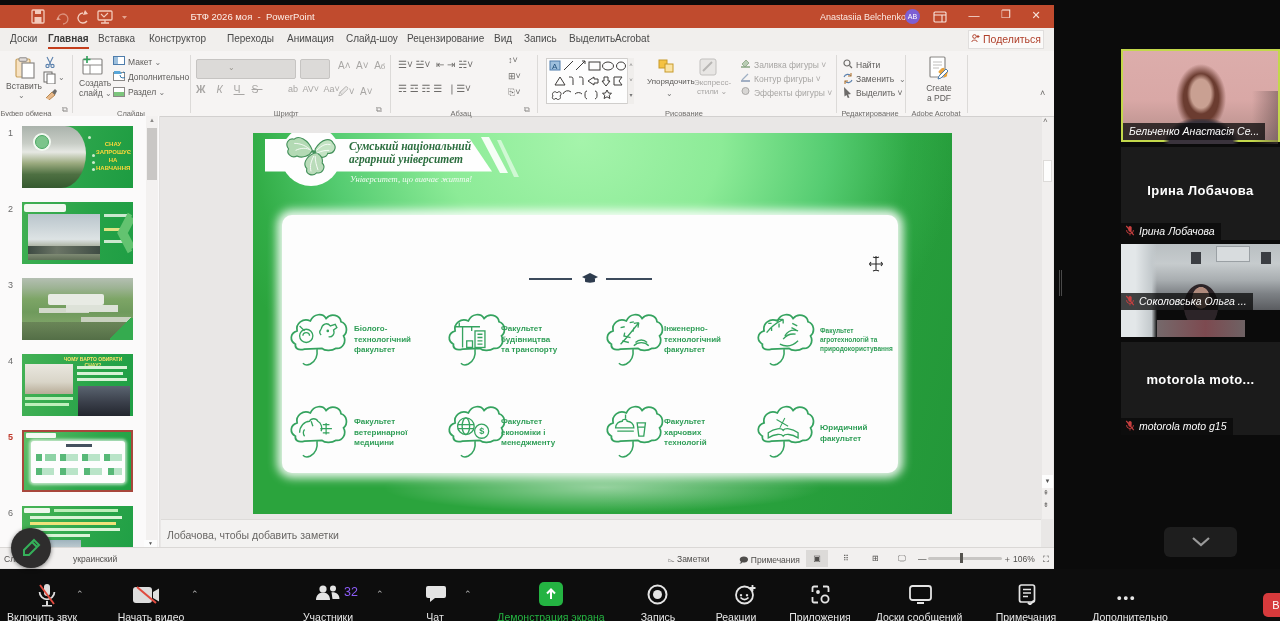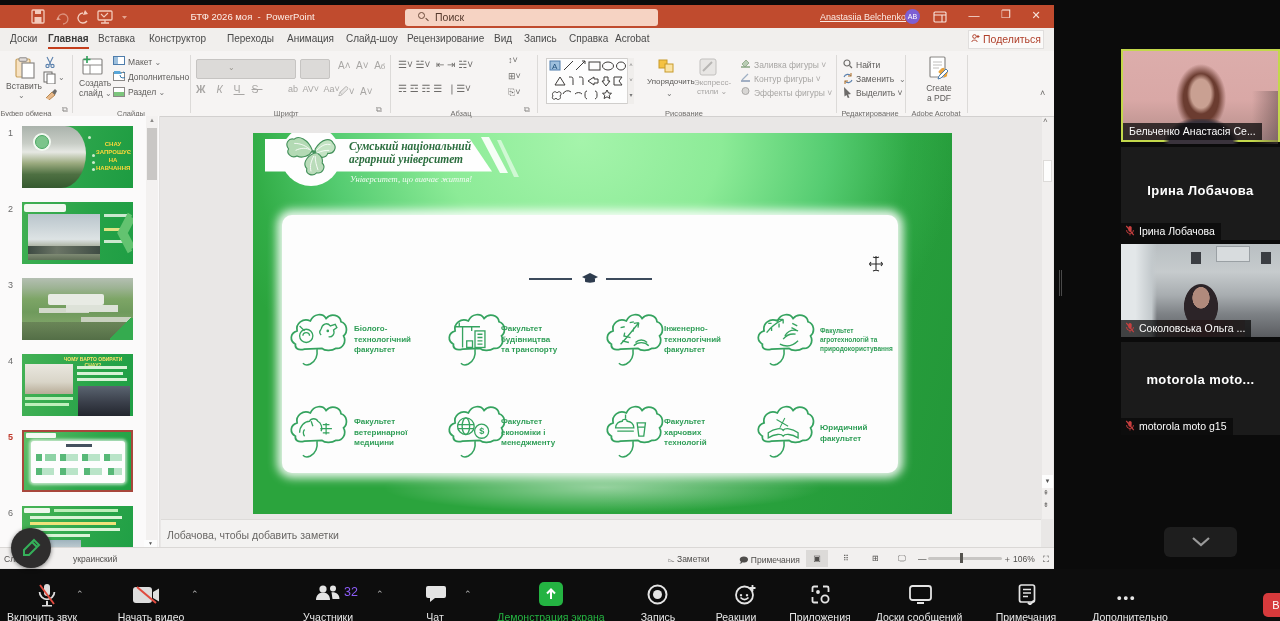--- a/index.html
+++ b/index.html
@@ -6,21 +6,21 @@
   html,body { width:1280px; height:621px; overflow:hidden; background:#0b0b0b; font-family:"Liberation Sans", sans-serif; }
   .abs { position:absolute; }
   #stage { position:relative; width:1280px; height:621px; background:#0b0b0b; }
   
   #ppt { position:absolute; left:0; top:5px; width:1054px; height:564px; background:#e9e7e6; }
   #titlebar { position:absolute; left:0; top:0; width:1054px; height:23px; background:#c04b2e; }
   #ptitle { position:absolute; left:165px; top:6px; width:175px; text-align:center; color:#fdf0ea; font-size:9.5px; }
   #searchbox { position:absolute; left:405px; top:4px; width:253px; height:17px; background:#f6d3c3; border-radius:3px; color:#53382c; font-size:10.5px; line-height:17px; }
   #searchbox .mag { position:absolute; left:13px; top:3px; width:7px; height:7px; border:1.2px solid #6b4a3a; border-radius:50%; }
   #searchbox .mag:after { content:""; position:absolute; left:6px; top:6px; width:4px; height:1.2px; background:#6b4a3a; transform:rotate(45deg); }
-  #account { position:absolute; left:820px; top:7px; color:#fbe9e2; font-size:9px;text-decoration:underline; }
+  #account { position:absolute; left:820px; top:7px; color:#fbe9e2; font-size:9px; }
   #abbadge { position:absolute; left:905px; top:4px; width:15px; height:15px; border-radius:50%; background:#7d5fd3; color:#fff; font-size:7px; text-align:center; line-height:15px; }
   .winbtn { position:absolute; top:4px; color:#f8e5de; font-size:11px; text-align:center; width:16px; }
   
   #tabrow { position:absolute; left:0; top:23px; width:1054px; height:23px; background:#f1efed; }
   .tab { position:absolute; top:5px; font-size:10px; color:#4a4a4a; }
   .tab.active { color:#3b3b3b; font-weight:bold; border-bottom:2.5px solid #c43e1c; padding-bottom:3px; }
   #sharebtn { position:absolute; left:968px; top:2px; width:76px; height:19px; background:#fbfaf9; border:1px solid #e0dedd; font-size:10.5px; color:#b0402b; text-align:center; line-height:17px; }
   
   #ribbon { position:absolute; left:0; top:46px; width:1054px; height:66px; background:#f6f4f3; border-bottom:1px solid #d2d0cf; }
   .rlabel { position:absolute; top:58px; font-size:7.5px; color:#6d6b69; width:120px; text-align:center; }
@@ -35,21 +35,21 @@
   
   #slide { position:absolute; left:253px; top:133px; width:699px; height:381px; background:
     radial-gradient(ellipse 400px 330px at 47% 2%, #a5f4ab 0%, #8ceb97 35%, #55cc71 62%, rgba(70,200,100,0.25) 82%, rgba(60,180,90,0) 94%),
     linear-gradient(105deg, #2ba43d 0%, #2ba43d 55%, #28a03c 78%, #239739 100%); }
   
   #notesbar { position:absolute; left:161px; top:519px; width:880px; height:28px; background:#f3f2f1; border-top:1px solid #dddbd9; color:#686664; font-size:10.5px; }
   #statusbar { position:absolute; left:0; top:547px; width:1054px; height:21px; background:#f2f0ef; border-top:1px solid #dad8d6; font-size:8.5px; color:#504e4c; }
   
   .vtile { position:absolute; left:1121px; width:159px; background:#1b1b1b; }
   .vname { position:absolute; width:100%; text-align:center; color:#fff; font-weight:bold; font-size:13px; letter-spacing:0.4px; }
-  .vlabel { position:absolute; left:0; bottom:0; background:rgba(10,10,10,0.75); color:#fcfcfc; font-size:10.5px; padding:2px 6px 3px 18px; white-space:nowrap; }
+  .vlabel { position:absolute; left:0; bottom:0; background:rgba(10,10,10,0.75); color:#fcfcfc; font-size:10.5px; padding:2px 6px 3px 18px; white-space:nowrap;font-style:italic; }
   .micmute { position:absolute; left:4px; bottom:4px; width:10px; height:11px; }
   
   #ztoolbar { position:absolute; left:0; top:569px; width:1280px; height:52px; background:#0d0d0d; }
   .zlabel { position:absolute; top:42px; color:#e8e8e8; font-size:10.5px; text-align:center; }
   .chev { position:absolute; color:#b8b8b8; font-size:9px; }
   .fic { position:absolute; width:58px; height:63px; }
   .fic svg, svg.fic { overflow:visible; }
   .fic .doo { fill:none; stroke:#35a35f; stroke-width:1.6; }
   .ftx { position:absolute; font-size:8px; font-weight:bold; color:#2f9e57; line-height:10.5px; }
 </style>
@@ -66,21 +66,20 @@
         <path d="M28 11 a5 5 0 1 1 5 4" opacity=".55"></path>
           <path d="M26 11 l2 -3 l3 3" fill="#f3cabb" stroke="none" opacity=".55"></path>
         <path d="M53 4 a5 5 0 1 0 4 8"></path>
           <path d="M55 1 l3 4 l-5 1 z" fill="#f3cabb" stroke="none"></path>
         <rect x="68" y="2" width="14" height="9" rx="1"></rect>
           <path d="M75 11 v3 M71 14 h8"></path>
           <path d="M71 5 l3 3 4-4" stroke-width="1.1"></path>
         <path d="M92 7 h5 l-2.5 3 z" fill="#f3cabb" stroke="none" opacity=".7"></path>
       </svg>
       <div id="ptitle">БТФ 2026 моя &nbsp;-&nbsp; PowerPoint</div>
-      <div id="searchbox"><span class="mag"></span><span style="padding-left:30px">Поиск</span></div>
       <div id="account">Anastasiia Belchenko</div>
       <div id="abbadge">AB</div>
       <svg class="abs" style="left:933px;top:6px" width="14" height="12" viewBox="0 0 14 12" fill="none" stroke="#f8e5de" stroke-width="1.1">
           <rect x="1" y="1" width="12" height="10" rx="1"></rect>
           <path d="M1 4 h12 M9 4 v7"></path>
         </svg>
       <div class="winbtn" style="left:966px;">—</div>
       <div class="winbtn" style="left:998px;top:3px;">❐</div>
       <div class="winbtn" style="left:1028px;">✕</div>
     </div>
@@ -89,21 +88,21 @@
       <span class="tab" style="left:10px">Доски</span>
       <span class="tab active" style="left:48px">Главная</span>
       <span class="tab" style="left:98px">Вставка</span>
       <span class="tab" style="left:149px">Конструктор</span>
       <span class="tab" style="left:227px">Переходы</span>
       <span class="tab" style="left:287px">Анимация</span>
       <span class="tab" style="left:346px">Слайд-шоу</span>
       <span class="tab" style="left:407px">Рецензирование</span>
       <span class="tab" style="left:494px">Вид</span>
       <span class="tab" style="left:524px">Запись</span>
-      <span class="tab" style="left:569px">Справка</span>
+      <span class="tab" style="left:569px">Выделить</span>
       <span class="tab" style="left:615px">Acrobat</span>
       <div id="sharebtn"><svg width="9" height="9" viewBox="0 0 9 9" style="margin-right:3px">
             <circle cx="3.5" cy="2.5" r="1.8" fill="none" stroke="#b0402b" stroke-width="1"></circle>
             <path d="M0.8 8 c0 -2.5 5.4 -2.5 5.4 0" fill="none" stroke="#b0402b" stroke-width="1"></path>
             <path d="M7 1 v3 M5.5 2.5 h3" stroke="#b0402b" stroke-width="1"></path>
           </svg>Поделиться</div>
     </div>
 
     <div id="ribbon">
       <div class="rsep" style="left:72px"></div>
@@ -464,21 +463,21 @@
   <div class="vtile" style="top:147px;height:93px">
     <div class="vname" style="top:36px">Ірина Лобачова</div>
     <div class="vlabel">Ірина Лобачова<svg class="micmute" viewBox="0 0 12 13">
           <g fill="#c94040">
             <rect x="4" y="1" width="4" height="7" rx="2"></rect>
             <path d="M2.5 6 a3.5 3.5 0 0 0 7 0 h1 a4.5 4.5 0 0 1 -9 0 z M5.5 10.5 h1 v2 h-1z"></path>
           </g>
           <path d="M1.5 1 L10.5 12" stroke="#c94040" stroke-width="1.4"></path>
         </svg></div>
   </div>
-  <div class="vtile" style="top:244px;height:93px;background:linear-gradient(180deg,#b9bfc2 0%,#c6cbcd 30%,#a8adb0 55%,#7e8286 75%,#5a5c60 100%)">
+  <div class="vtile" style="top:244px;height:66px;background:linear-gradient(180deg,#b9bfc2 0%,#c6cbcd 30%,#a8adb0 55%,#7e8286 75%,#5a5c60 100%)">
     <div class="abs" style="left:0;top:0;width:36px;height:93px;background:linear-gradient(90deg,#e3e7e9 40%,#c3c9cc 85%,rgba(195,201,204,0))"></div>
     <div class="abs" style="left:95px;top:2px;width:34px;height:16px;background:#d8dcde;border:1px solid #9aa0a4"></div>
     <div class="abs" style="left:70px;top:8px;width:10px;height:12px;background:#3a3d42"></div>
     <div class="abs" style="left:140px;top:8px;width:10px;height:12px;background:#3a3d42"></div>
     <div class="abs" style="left:48px;top:20px;width:64px;height:73px;background:radial-gradient(ellipse 26px 34px at 50% 58%, #2c2428 64%, rgba(44,36,40,0) 67%)"></div>
     <div class="abs" style="left:66px;top:40px;width:28px;height:30px;background:radial-gradient(ellipse 12px 15px at 50% 46%, #b08a7c 70%, transparent 74%)"></div>
     <div class="abs" style="left:36px;top:76px;width:88px;height:17px;background:linear-gradient(90deg,#75696b,#7d4a50 55%,#6e6264)"></div>
     <div class="vlabel">Соколовська Ольга ...<svg class="micmute" viewBox="0 0 12 13">
           <g fill="#c94040">
             <rect x="4" y="1" width="4" height="7" rx="2"></rect>

